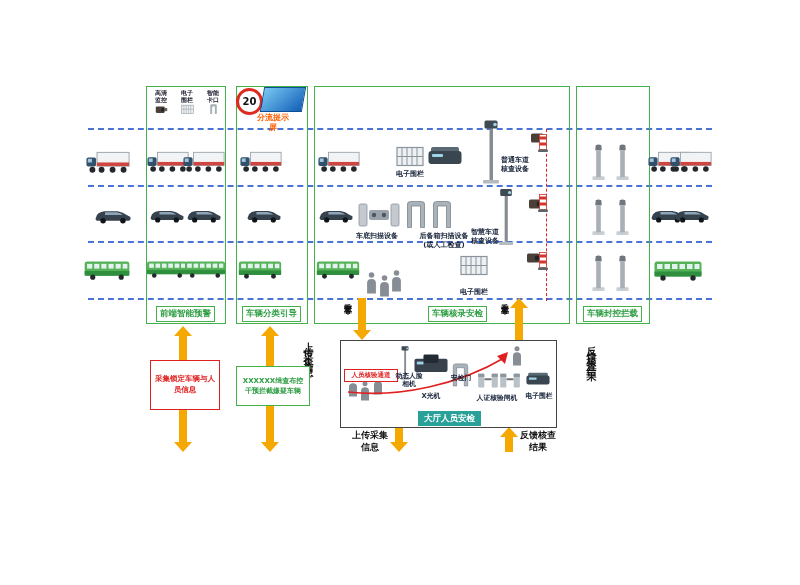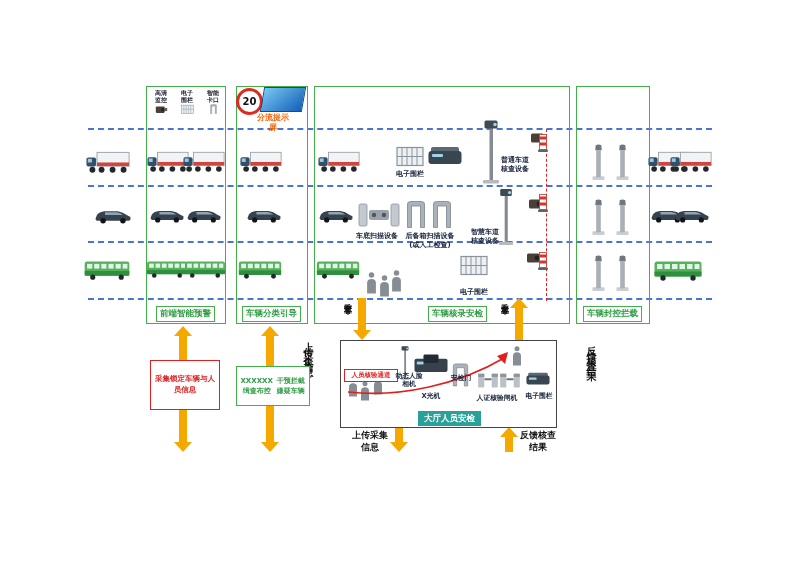--- a/index.html
+++ b/index.html
@@ -21,21 +21,21 @@
   .yarrow .shaft{position:absolute;left:5px;width:8px;background:#f5a800;}
   .yarrow .h{position:absolute;left:0;width:0;height:0;border-left:9px solid transparent;border-right:9px solid transparent;}
   .yarrow .h.up{top:0;border-bottom:10px solid #f5a800;}
   .yarrow .h.down{bottom:0;border-top:10px solid #f5a800;}
   .yarrow.dd .shaft{top:9px;bottom:9px;}
   .yarrow.down-only .shaft{top:0;bottom:9px;}
   .yarrow.up-only .shaft{top:9px;bottom:0;}
   .note{position:absolute;background:#fff;display:flex;align-items:center;justify-content:center;
         text-align:center;font-weight:bold;line-height:1.45;z-index:6;padding:2px;}
   .note.red{border:1.2px solid #e02020;color:#e02020;font-size:7.5px;}
-  .note.green{border:1.2px solid #43b04a;color:#2f9e44;font-size:7px;flex-direction:row;}
+  .note.green{border:1.2px solid #43b04a;color:#2f9e44;font-size:7px;flex-direction:column;}
   .hallbox{position:absolute;border:1px solid #444;background:#fff;z-index:4;}
   .hall-label{position:absolute;background:#2aa198;color:#fff;font-size:8.5px;font-weight:bold;
               padding:1.5px 6px;white-space:nowrap;z-index:7;}
   .chan{position:absolute;border:1px solid #e02020;color:#e02020;font-size:6.5px;font-weight:bold;
         text-align:center;background:#fff;padding:1px 0;z-index:6;}
   .platform{position:absolute;background:#1fb3e6;color:#fff;font-weight:bold;font-size:11px;
             display:flex;align-items:center;justify-content:center;letter-spacing:4px;z-index:6;}
   .btext{position:absolute;font-weight:bold;color:#111;font-size:9px;text-align:center;line-height:1.3;z-index:6;}
   .sign-circle{position:absolute;width:21px;height:21px;border:3px solid #dd2b20;border-radius:50%;background:#fff;
                display:flex;align-items:center;justify-content:center;font-size:10px;font-weight:bold;color:#111;z-index:5;}
@@ -325,21 +325,21 @@
   <div class="v" style="left:406px;top:200px">
       <svg width="20" height="28">
         <use href="#sym-gate"></use>
       </svg>
     </div>
   <div class="v" style="left:432px;top:200px">
       <svg width="20" height="28">
         <use href="#sym-gate"></use>
       </svg>
     </div>
-  <div class="eq-label" style="left:402px;top:232px;width:56px">后备箱扫描设备(或人工检查)</div>
+  <div class="eq-label" style="left:416px;top:232px;width:56px">后备箱扫描设备(或人工检查)</div>
   <div class="v" style="left:498px;top:188px">
       <svg width="16" height="58">
         <use href="#sym-campole"></use>
       </svg>
     </div>
   <div class="eq-label" style="left:470px;top:228px;width:30px">智慧车道核查设备</div>
   <div class="v" style="left:528px;top:196px">
       <svg width="18" height="14">
         <use href="#sym-cam"></use>
       </svg>

